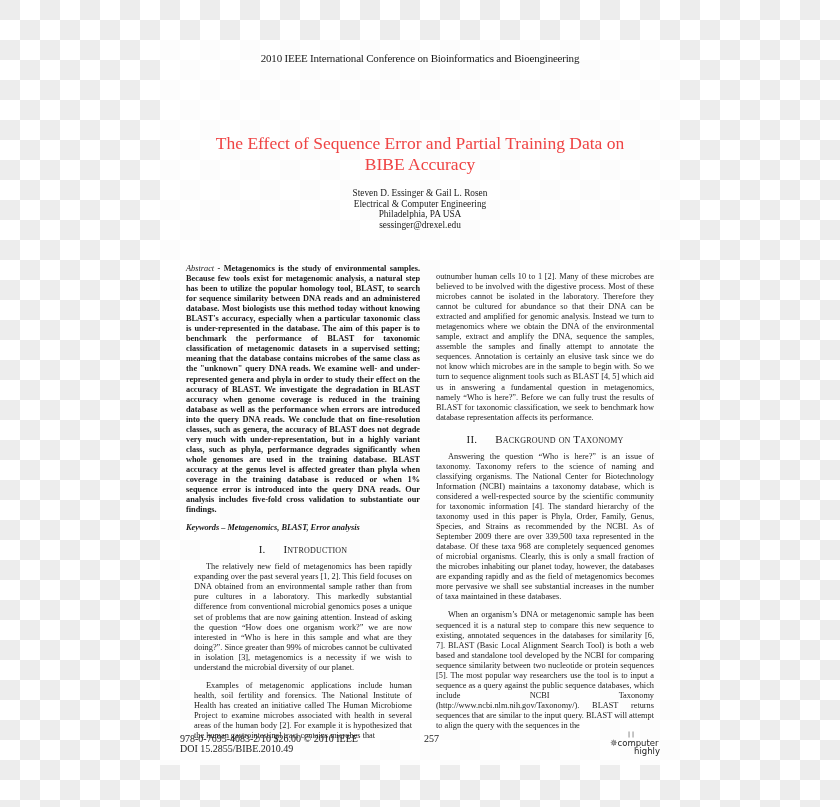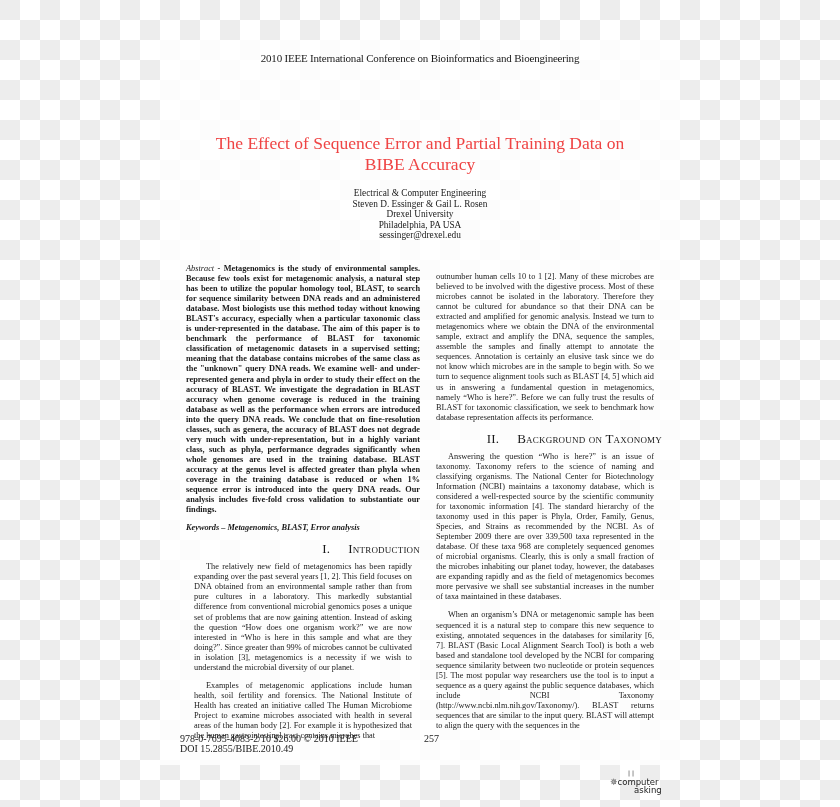--- a/index.html
+++ b/index.html
@@ -33,57 +33,55 @@
   .col {
     position: absolute; top: 224px; width: 234px;
     font-size: 8.3px; line-height: 10.05px; text-align: justify;
   }
   .col.left { left: 26px; }
   .col.right { left: 268px; }
   .abstract { font-weight: bold; }
   .abstract .lead { font-style: italic; font-weight: normal; }
   .keywords { font-weight: bold; font-style: italic; margin-top: 8px; }
   .section-head {
-    text-align: right; margin: 11px 0 6px 0; font-size: 13px;
+    text-align: center; margin: 11px 0 6px 0; font-size: 11px;
     font-variant: small-caps; letter-spacing: 0.2px;
   }
   .section-head .num { margin-right: 18px; }
   p { margin: 8px; text-indent: 12px; }
   .footer {
     position: absolute; top: 694px; font-size: 10px; line-height: 10px;
   }
   .footer.isbn { left: 20px; }
   .footer.pageno { left: 264px; text-align: right; }
   .logo {
     position: absolute; left: 450px; top: 690px; width: 60px; height: 26px;
     font-family: "DejaVu Sans", sans-serif; font-size: 8.5px; line-height: 8px;
     color: #222;
-    margin-top: 39px;
   }
   .logo .mark { display: inline-block; font-size: 9px; color: #555; }
   .logo .l1 { position: absolute; left: 0; top: 9px; }
   .logo .l2 { position: absolute; left: 24px; top: 17px; }
   .logo .ticks { position: absolute; left: 18px; top: 0; font-size: 6px; }
 </style>
 </head>
 <body>
 
 <div class="page">
 
   <div class="conf">2010 IEEE International Conference on Bioinformatics and Bioengineering</div>
 
   <div class="title">
     <div>The Effect of Sequence Error and Partial Training Data on</div>
     <div>BIBE Accuracy</div>
   </div>
 
   <div class="authors">
+    <div>Steven D. Essinger &amp; Gail L. Rosen</div>
     <div>Electrical &amp; Computer Engineering</div>
-    <div>Steven D. Essinger &amp; Gail L. Rosen</div>
-    <div>Drexel University</div>
     <div>Philadelphia, PA USA</div>
     <div>sessinger@drexel.edu</div>
   </div>
 
   <div class="col left">
     <div class="abstract">
       <span class="lead">Abstract</span><span> - Metagenomics is the study of environmental samples. Because few tools exist for metagenomic analysis, a natural step has been to utilize the popular homology tool, BLAST, to search for sequence similarity between DNA reads and an administered database. Most biologists use this method today without knowing BLAST's accuracy, especially when a particular taxonomic class is under-represented in the database. The aim of this paper is to benchmark the performance of BLAST for taxonomic classification of metagenomic datasets in a supervised setting; meaning that the database contains microbes of the same class as the "unknown" query DNA reads. We examine well- and under-represented genera and phyla in order to study their effect on the accuracy of BLAST. We investigate the degradation in BLAST accuracy when genome coverage is reduced in the training database as well as the performance when errors are introduced into the query DNA reads. We conclude that on fine-resolution classes, such as genera, the accuracy of BLAST does not degrade very much with under-representation, but in a highly variant class, such as phyla, performance degrades significantly when whole genomes are used in the training database. BLAST accuracy at the genus level is affected greater than phyla when coverage in the training database is reduced or when 1% sequence error is introduced into the query DNA reads. Our analysis includes five-fold cross validation to substantiate our findings.</span>
     </div>
     <div class="keywords">Keywords – Metagenomics, BLAST, Error analysis</div>
 
@@ -106,15 +104,15 @@
 
   <div class="footer isbn">
     <div>978-0-7695-4083-2/10 $26.00 © 2010 IEEE</div>
     <div>DOI 15.2855/BIBE.2010.49</div>
   </div>
   <div class="footer pageno">257</div>
 
   <div class="logo">
     <span class="ticks">| |</span>
     <span class="l1"><span class="mark">✵</span><span>computer</span></span>
-    <span class="l2">asking</span>
+    <span class="l2">highly</span>
   </div>
 </div>
 
 </body></html>

